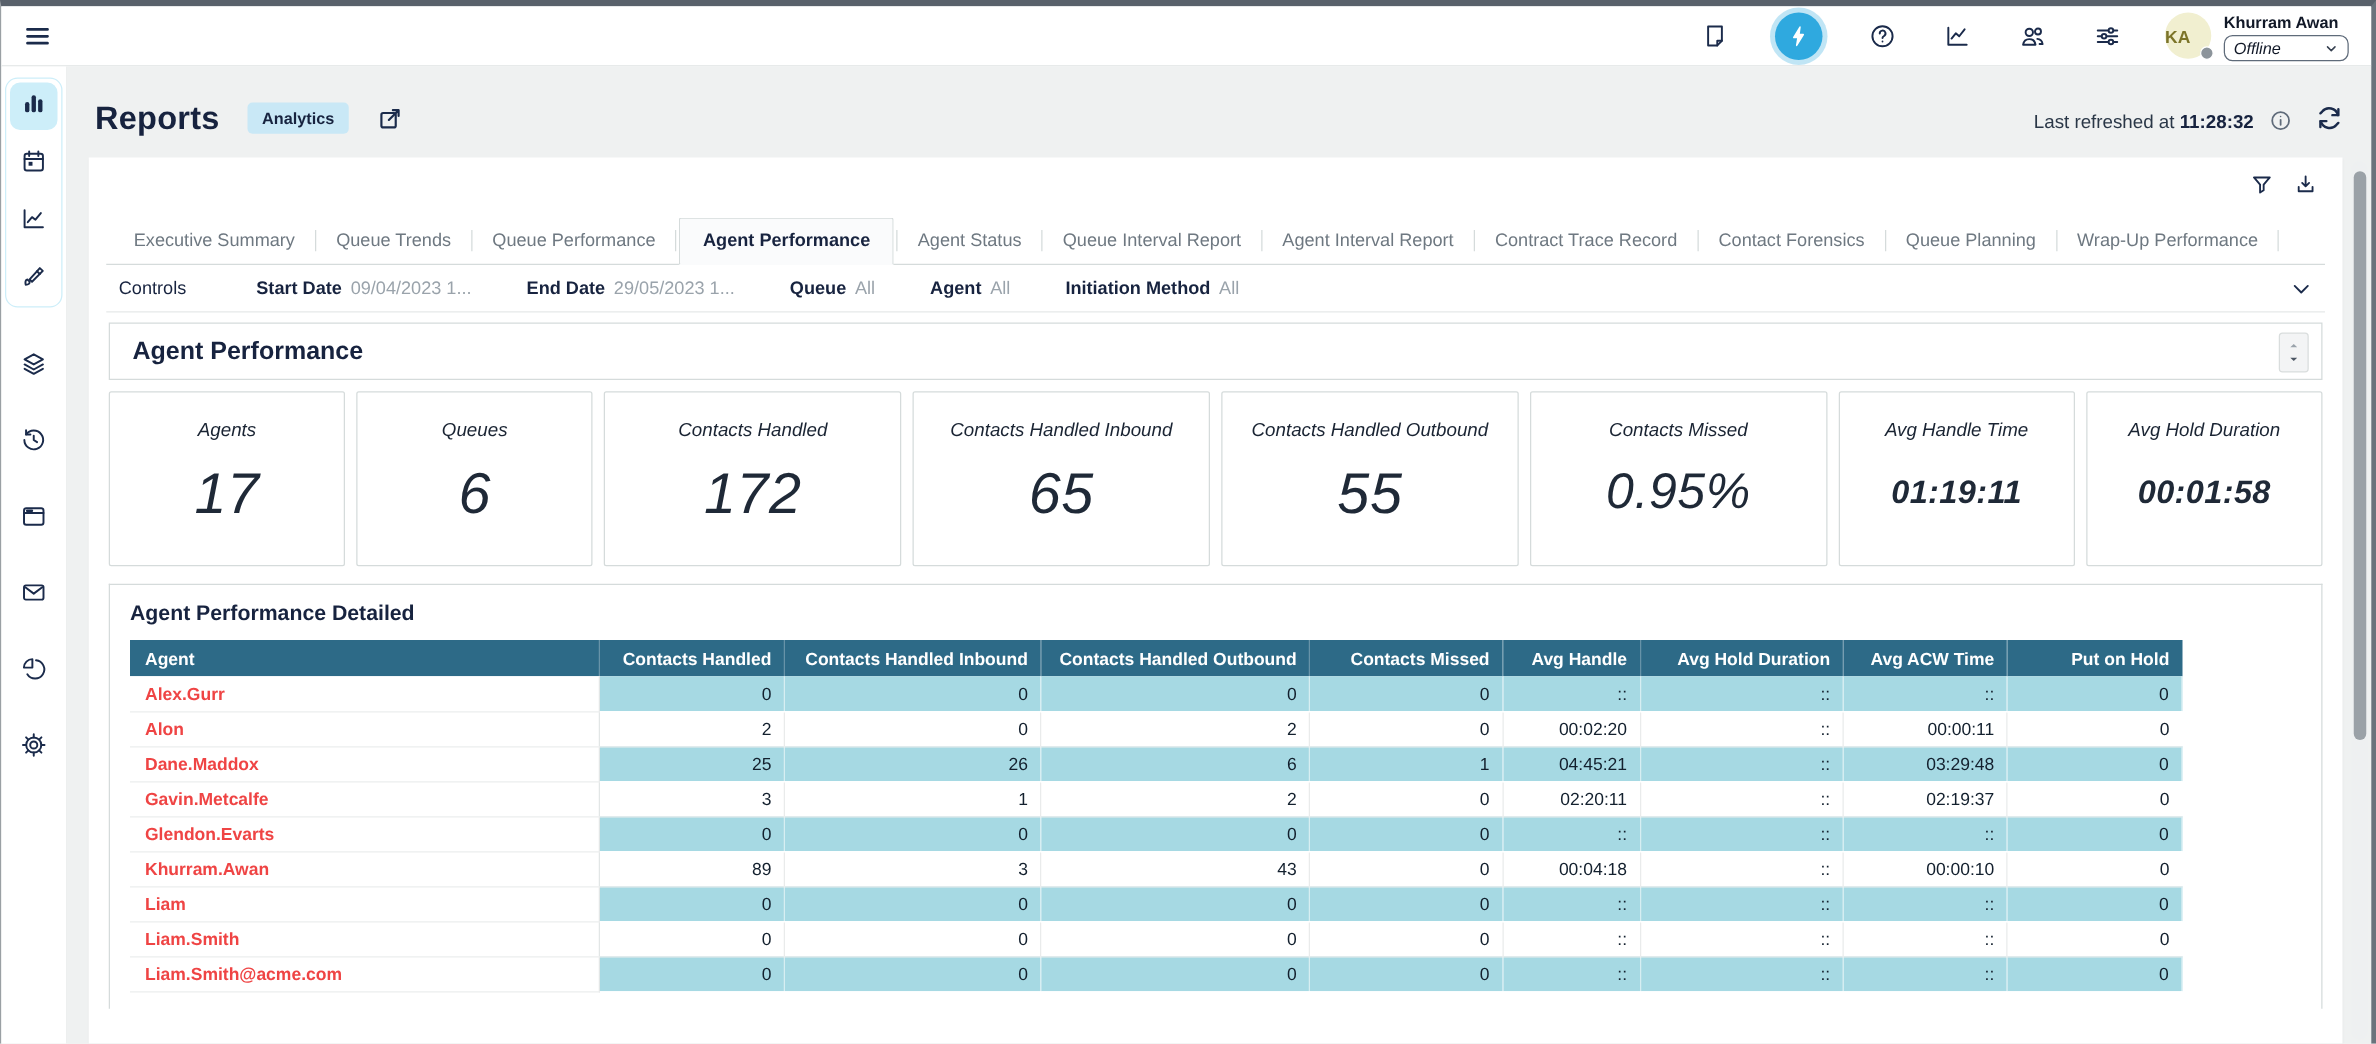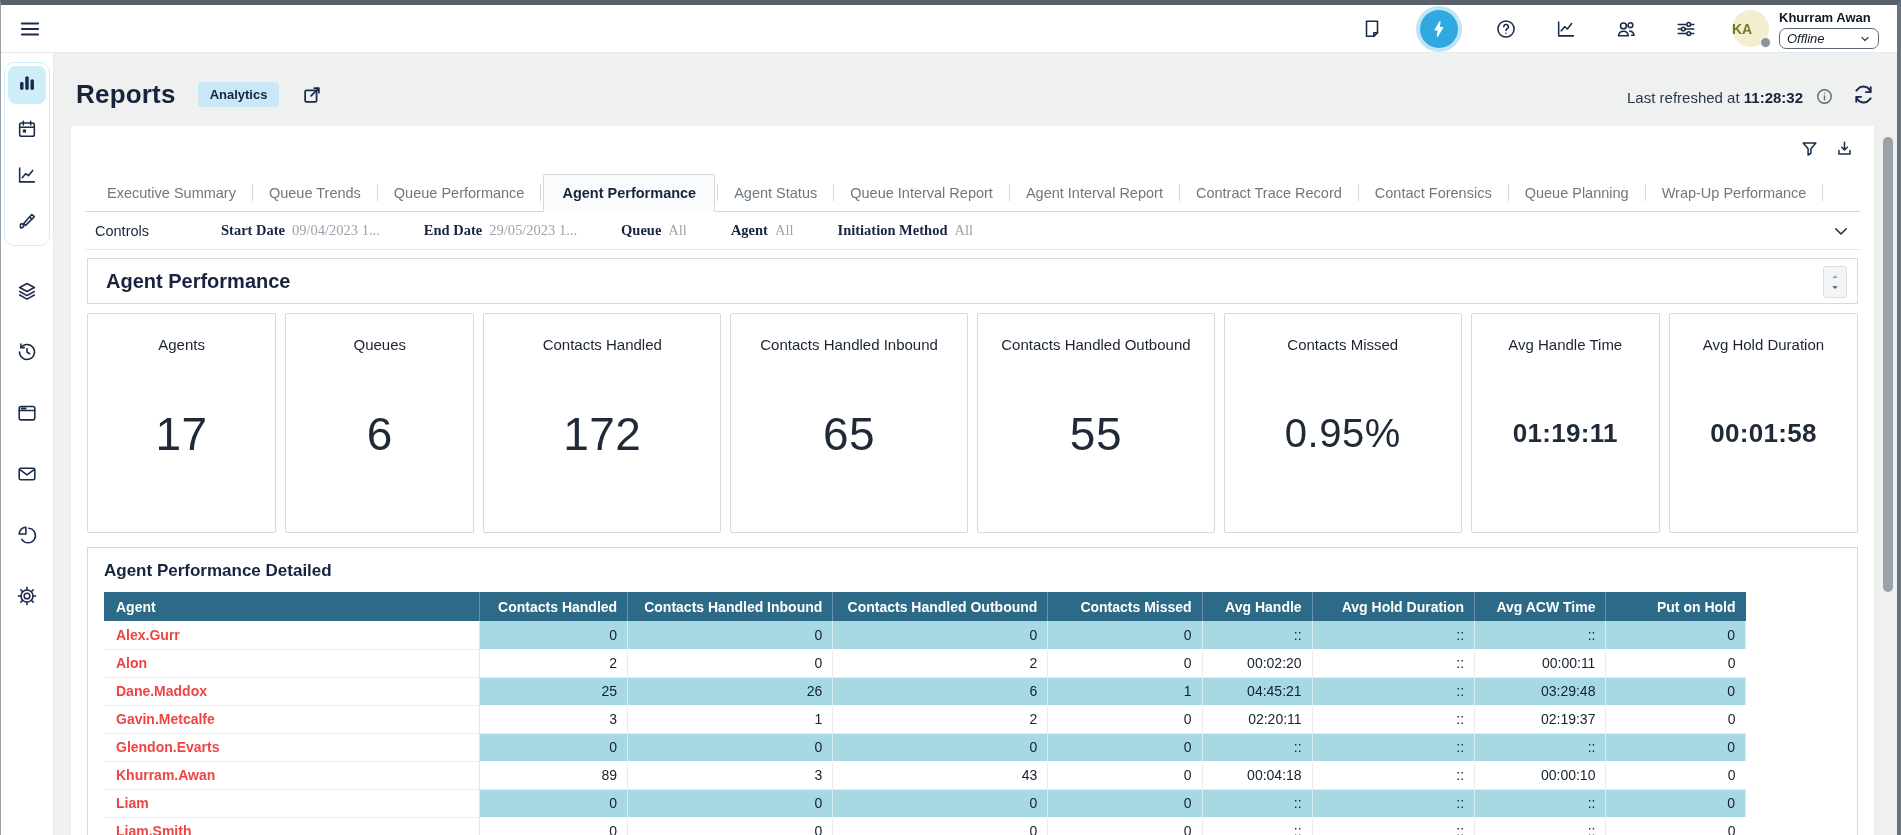--- a/index.html
+++ b/index.html
@@ -45,33 +45,33 @@
   .panel { position:absolute; top:73px; left:17px; right:23px; bottom:0; background:#fff; box-shadow:0 1px 2px rgba(0,0,0,0.04); overflow:hidden; padding:0 14px; }
   .panel-tools { height:48px; display:flex; align-items:center; justify-content:flex-end; gap:16px; padding-right:6px; color:#1b2b4b; }
   .panel-tools svg { width:19px; height:19px; cursor:pointer; }
 
   .tabs { display:flex; align-items:stretch; border-bottom:1px solid #d5dbdb; height:38px; padding-left:8px; }
   .tab { display:flex; align-items:center; padding:0 14px; font-size:14.5px; color:#6e7881; cursor:pointer; white-space:nowrap; }
   .tab.active { font-weight:bold; color:#17233f; background:#fafbfc; border:1px solid #d5dbdb; border-bottom:1px solid #fafbfc; margin-bottom:-1px; border-radius:2px 2px 0 0; padding:0 18px; }
   .tab-div { width:1px; background:#d5dbdb; margin:10px 2px; }
 
   .controls { display:flex; align-items:center; height:38px; border-bottom:1px solid #e6e9e9; padding:0 10px 0 10px; font-size:14.5px; }
-  .controls-label { color:#17233f; margin-right:72px; }
+  .controls-label { color:#17233f; margin-right:56px; }
   .ctrl-field { display:flex; align-items:baseline; gap:7px; margin-right:44px; cursor:pointer; }
   .ctrl-field .lbl { font-weight:bold; color:#17233f; }
   .ctrl-field .val { color:#9aa3ab; }
   .controls .chev { margin-left:auto; width:18px; height:18px; color:#1b2b4b; cursor:pointer; }
 
   .section-box { margin:8px 2px 0; border:1px solid #d5dbdb; height:46px; display:flex; align-items:center; position:relative; }
   .section-title { font-size:20px; font-weight:bold; padding-left:18px; color:#17233f; }
   .spinner { position:absolute; right:10px; top:7px; width:24px; height:32px; background:#f3f4f5; border:1px solid #d9dddd; border-radius:3px; display:flex; flex-direction:column; align-items:center; justify-content:center; cursor:pointer; }
   .spinner svg { width:14px; height:11px; }
   .spinner .up { color:#9aa3ab; } .spinner .dn { color:#4b5563; }
 
-  .kpi-row { margin:9px 2px 0; display:flex; gap:9px; height:220px; }
+  .kpi-row { margin:9px 2px 0; display:flex; gap:9px; height:140px;font-style:italic; }
   .kpi-card { background:#fff; border:1px solid #d5dbdb; border-radius:2px; flex:1 1 0; display:flex; flex-direction:column; align-items:center; }
   .kpi-card.wide { flex:1.26 1 0; }
   .kpi-label { margin-top:22px; font-size:15px; color:#1a2433; }
   .kpi-value { flex:1; display:flex; align-items:center; justify-content:center; font-size:46px; color:#1f2937; padding-bottom:18px; letter-spacing:0.5px; }
   .kpi-value.pct { font-size:40px; }
   .kpi-value.time { font-size:26px; font-weight:bold; letter-spacing:0.3px; }
 
   .detail-box { margin:14px 2px 0; border:1px solid #d5dbdb; border-bottom:none; height:340px; padding:13px 16px 0; position:relative; overflow:hidden; }
   .detail-title { font-size:17px; font-weight:bold; color:#17233f; margin-bottom:11px; }
   table { border-collapse:collapse; width:calc(100% - 95px); table-layout:fixed; font-size:14px; }
@@ -283,21 +283,21 @@
           <span class="tab">Contact Forensics</span>
           <span class="tab-div"></span>
           <span class="tab">Queue Planning</span>
           <span class="tab-div"></span>
           <span class="tab">Wrap-Up Performance</span>
           <span class="tab-div"></span>
         </div>
 
       <div class="controls">
         <span class="controls-label">Controls</span>
-        <span id="ctrl-fields" style="display:flex;align-items:flex-end;font-family:Liberation Serif, serif;">
+        <span id="ctrl-fields" style="display:flex;align-items:flex-end;">
             <span class="ctrl-field">
               <span class="lbl">Start Date</span>
               <span class="val">09/04/2023 1...</span>
             </span>
             <span class="ctrl-field">
               <span class="lbl">End Date</span>
               <span class="val">29/05/2023 1...</span>
             </span>
             <span class="ctrl-field">
               <span class="lbl">Queue</span>

